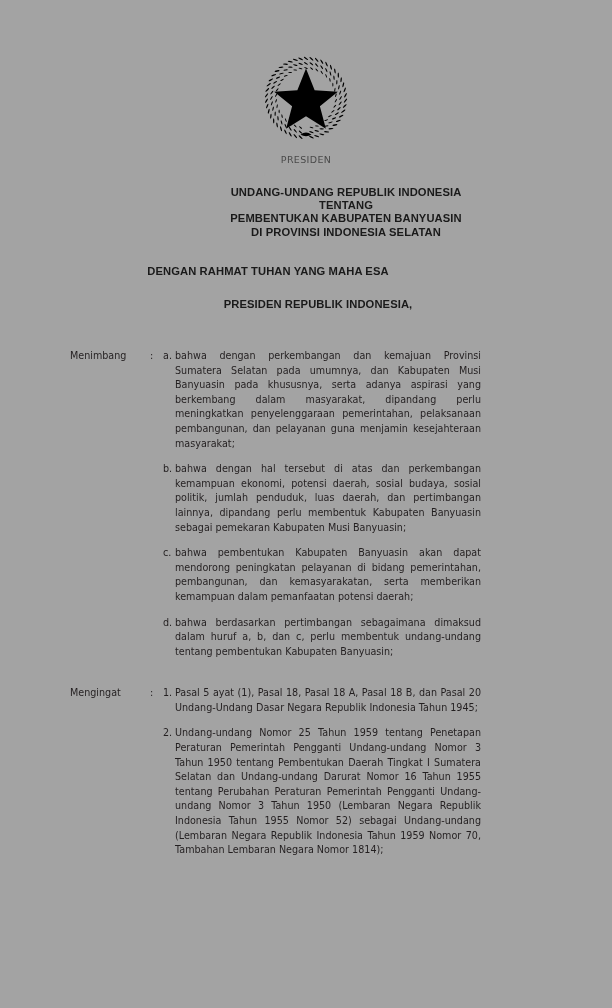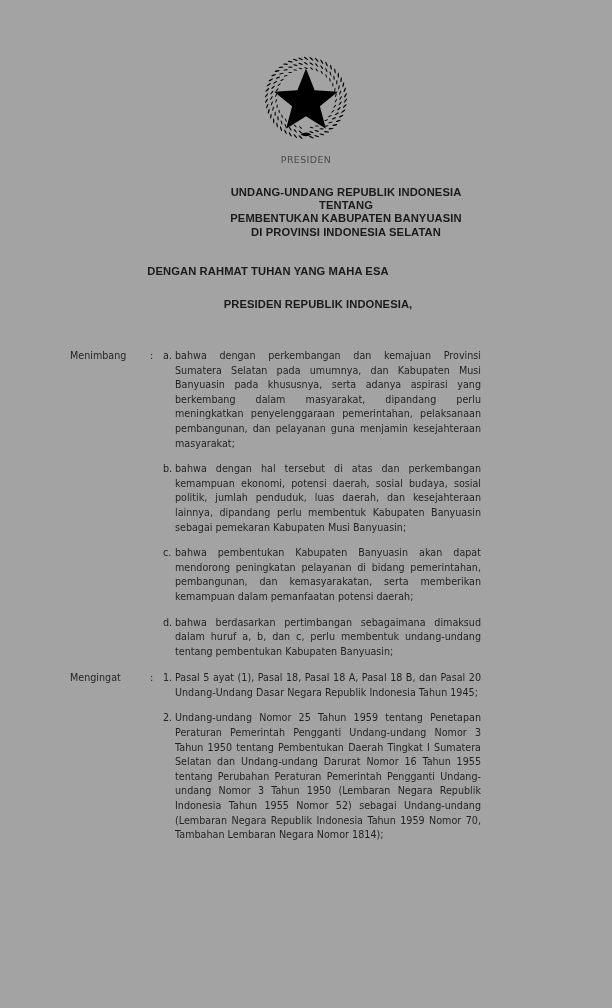--- a/index.html
+++ b/index.html
@@ -99,21 +99,21 @@
   .clauses {
     position: absolute;
     top: 349px;
     left: 0;
     width: 612px;
   }
   .section {
     position: relative;
     width: 548px;
   }
-  .section + .section { margin-top: 12px; }
+  .section + .section { margin-top: 27px; }
 
   .section-label {
     position: absolute;
     left: 70px;
     top: 0;
     width: 78px;
     font-size: 9.6px;
     line-height: 14.6px;
     color: #231f20;
     white-space: nowrap;
@@ -306,21 +306,21 @@
     <div class="section">
       <div class="section-label">Menimbang</div>
       <div class="section-colon">:</div>
       <ul class="items">
         <li class="item">
           <span class="marker">a.</span>
           <span class="body">bahwa dengan perkembangan dan kemajuan Provinsi Sumatera Selatan pada umumnya, dan Kabupaten Musi Banyuasin pada khususnya, serta adanya aspirasi yang berkembang dalam masyarakat, dipandang perlu meningkatkan penyelenggaraan pemerintahan, pelaksanaan pembangunan, dan pelayanan guna menjamin kesejahteraan masyarakat;</span>
         </li>
         <li class="item">
           <span class="marker">b.</span>
-          <span class="body">bahwa dengan hal tersebut di atas dan perkembangan kemampuan ekonomi, potensi daerah, sosial budaya, sosial politik, jumlah penduduk, luas daerah, dan kesejahteraan lainnya, dipandang perlu membentuk Kabupaten Banyuasin sebagai pemekaran Kabupaten Musi Banyuasin;</span>
+          <span class="body">bahwa dengan hal tersebut di atas dan perkembangan kemampuan ekonomi, potensi daerah, sosial budaya, sosial politik, jumlah penduduk, luas daerah, dan pertimbangan lainnya, dipandang perlu membentuk Kabupaten Banyuasin sebagai pemekaran Kabupaten Musi Banyuasin;</span>
         </li>
         <li class="item">
           <span class="marker">c.</span>
           <span class="body">bahwa pembentukan Kabupaten Banyuasin akan dapat mendorong peningkatan pelayanan di bidang pemerintahan, pembangunan, dan kemasyarakatan, serta memberikan kemampuan dalam pemanfaatan potensi daerah;</span>
         </li>
         <li class="item">
           <span class="marker">d.</span>
           <span class="body">bahwa berdasarkan pertimbangan sebagaimana dimaksud dalam huruf a, b, dan c, perlu membentuk undang-undang tentang pembentukan Kabupaten Banyuasin;</span>
         </li>
       </ul>

